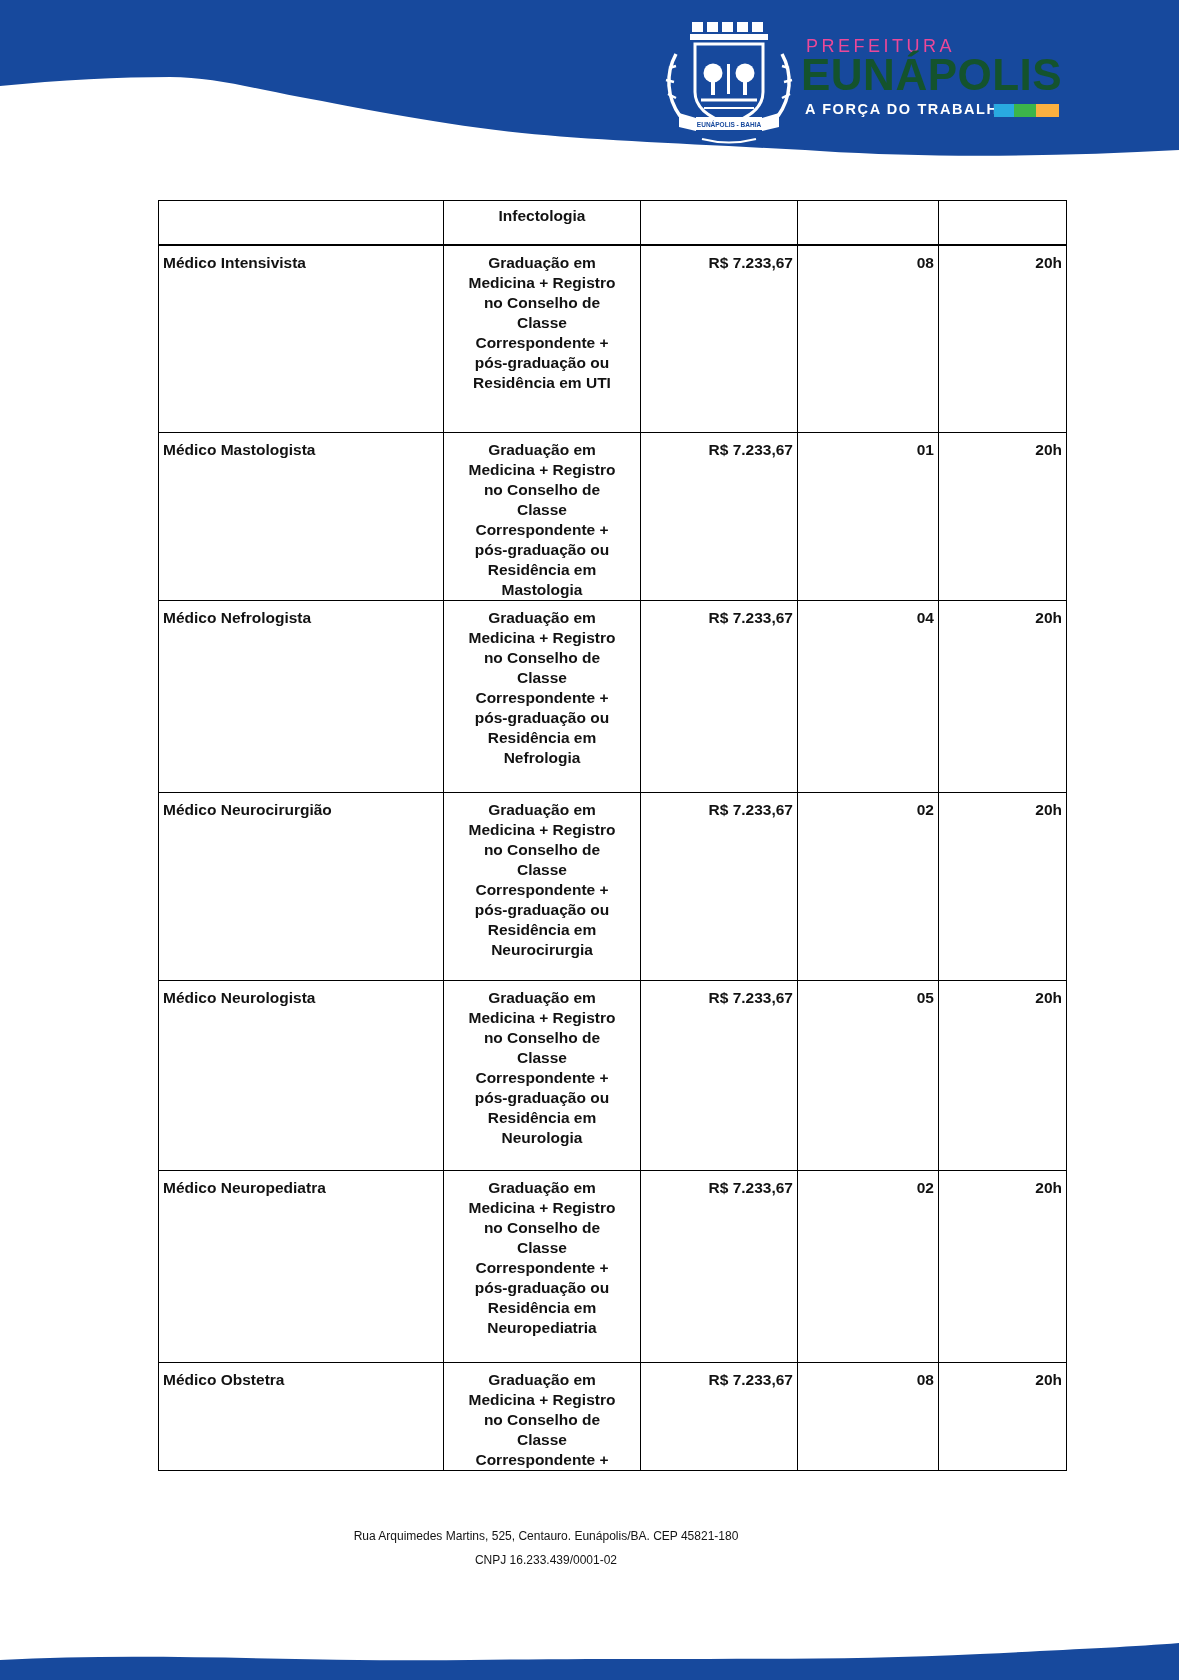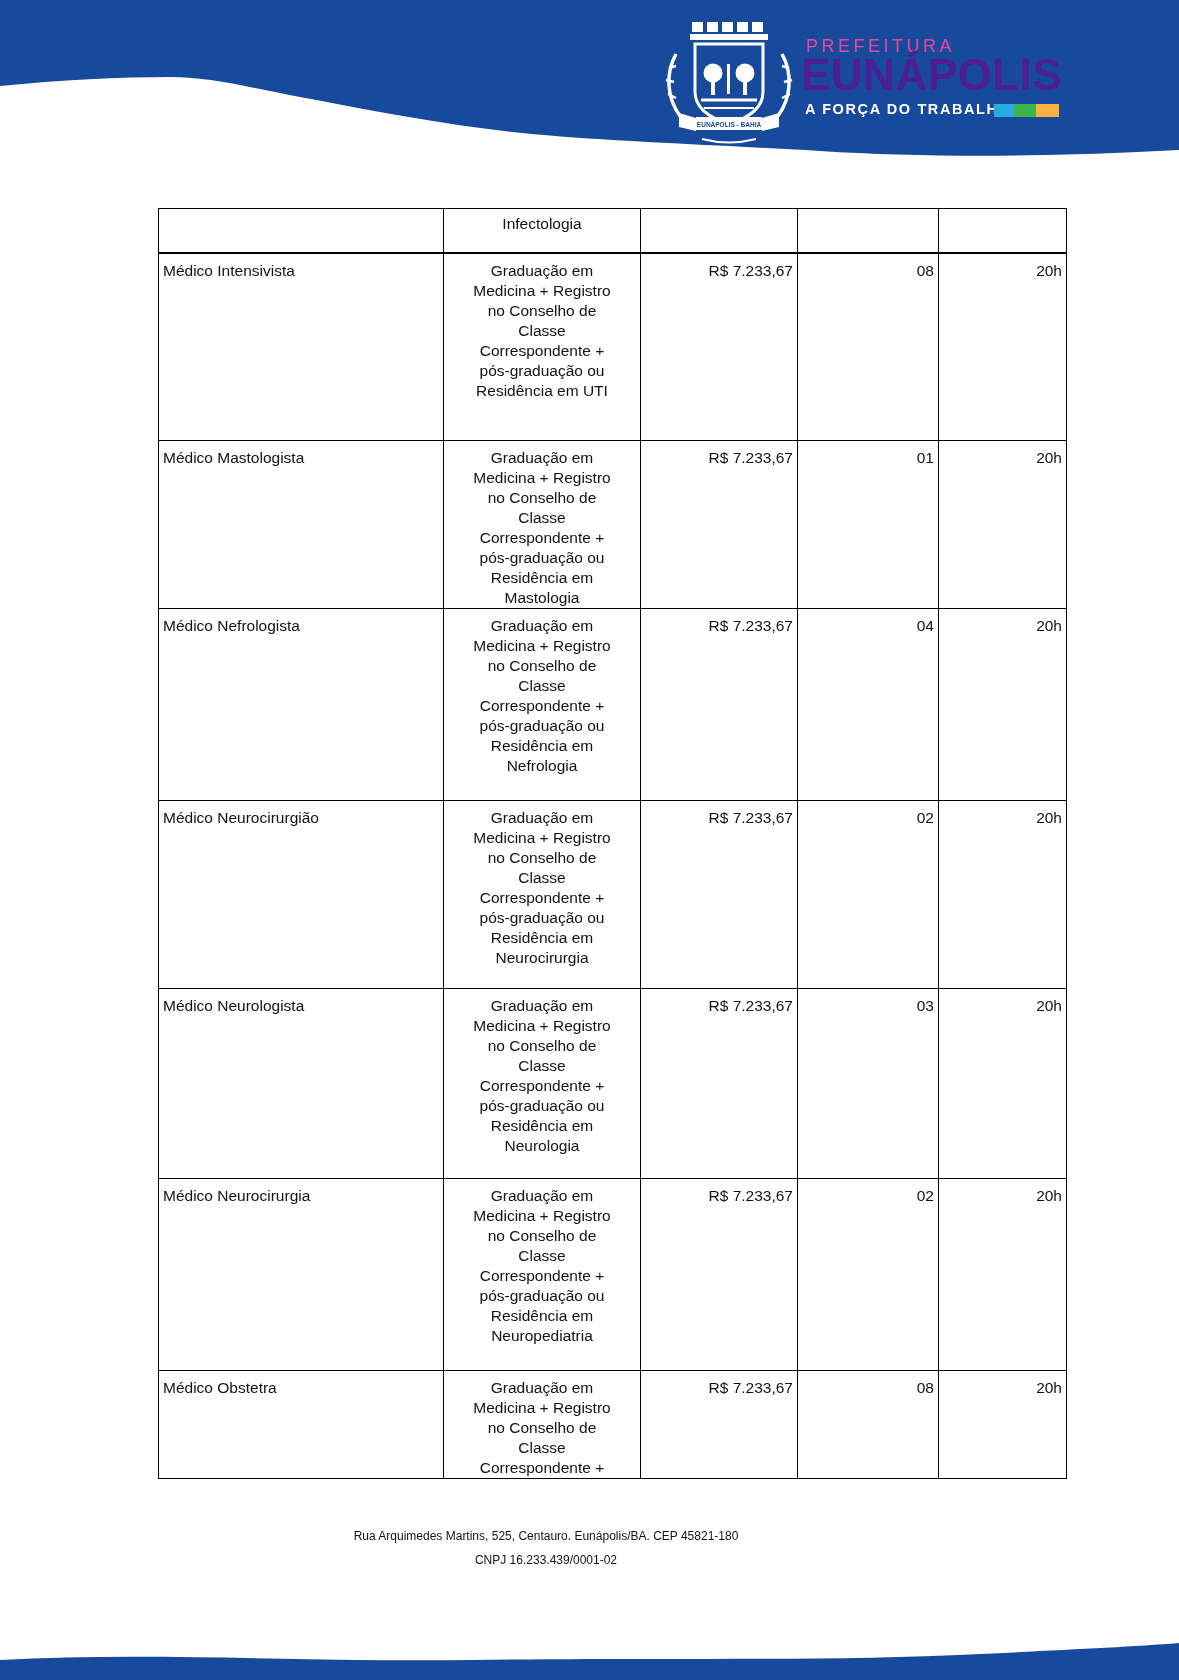--- a/index.html
+++ b/index.html
@@ -7,33 +7,33 @@
     width:1179px;height:1680px;position:relative;background:#ffffff;
     font-family:"Liberation Sans",sans-serif;color:#121212;overflow:hidden;
   }
   
   .header-svg{position:absolute;top:0;left:0;display:block;}
   .brand-prefeitura{
     position:absolute;left:806px;top:36px;color:#ec4899;
     font-size:18px;font-weight:500;letter-spacing:3.5px;
   }
   .brand-city{
-    position:absolute;left:801px;top:50px;color:#4c1d95;
+    position:absolute;left:801px;top:50px;color:#14532d;
     font-size:44px;font-weight:700;letter-spacing:0.5px;
   }
   .brand-slogan{
     position:absolute;left:805px;top:101px;color:#fff;
     font-size:14.5px;font-weight:700;letter-spacing:1.6px;
   }
   .brand-bars{position:absolute;left:994px;top:104px;display:flex;height:13px;}
   .bar{height:13px;}
   
   table.jobs{
-    position:absolute;left:158px;top:208px;width:908px;
-    border-collapse:collapse;table-layout:fixed;
+    position:absolute;left:158px;top:200px;width:908px;
+    border-collapse:collapse;table-layout:fixed;font-weight:bold;
   }
   table.jobs td{
     border:1.5px solid #000;vertical-align:top;
     padding:7px 4px 0 4px;font-size:15.5px;line-height:20px;overflow:hidden;
   }
   td.c-pos{text-align:left;padding-left:12px;font-size:16px;}
   td.c-req{text-align:center;white-space:pre-line;}
   td.c-sal,td.c-vac,td.c-hrs{text-align:right;font-size:16px;}
   tr.carryover td{padding-top:5px;border-bottom-width:2.5px;}
   
@@ -171,25 +171,25 @@
         <td class="c-pos">Médico Neurologista</td>
         <td class="c-req">Graduação em
 Medicina + Registro
 no Conselho de
 Classe
 Correspondente +
 pós-graduação ou
 Residência em
 Neurologia</td>
         <td class="c-sal">R$ 7.233,67</td>
-        <td class="c-vac">03</td>
+        <td class="c-vac">05</td>
         <td class="c-hrs">20h</td>
       </tr>
       <tr style="height: 192px;">
-        <td class="c-pos">Médico Neurocirurgia</td>
+        <td class="c-pos">Médico Neuropediatra</td>
         <td class="c-req">Graduação em
 Medicina + Registro
 no Conselho de
 Classe
 Correspondente +
 pós-graduação ou
 Residência em
 Neuropediatria</td>
         <td class="c-sal">R$ 7.233,67</td>
         <td class="c-vac">02</td>

